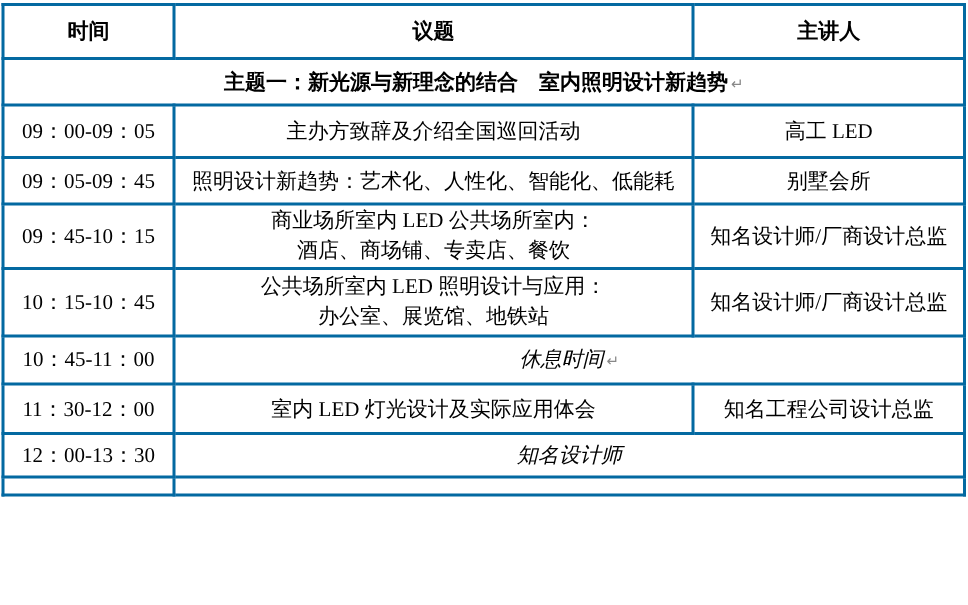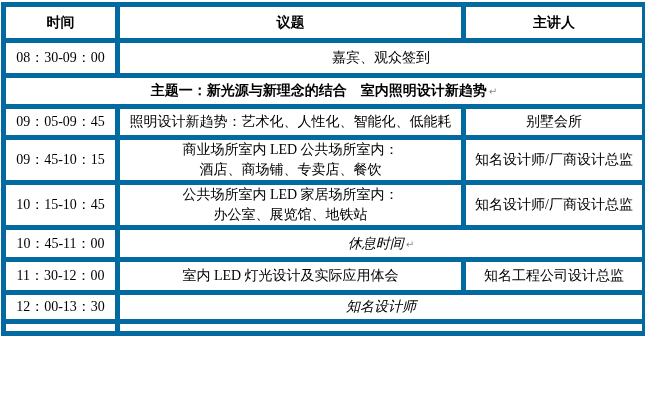--- a/index.html
+++ b/index.html
@@ -13,21 +13,21 @@
     color: #000;
   }
   table.agenda {
     border-collapse: collapse;
     table-layout: fixed;
     width: 641px;
     margin: 2px 0 0 1px;
     border: 2px solid #000;
   }
   td, th {
-    border: 5px solid #0369a1;
+    border: 2px solid #0369a1;
     padding: 0 2px;
     text-align: center;
     vertical-align: middle;
     font-size: 14px;
     font-weight: normal;
     overflow: hidden;
     white-space: nowrap;
   }
   th { font-weight: bold; }
   .section-cell { font-weight: bold; margin-top: 36px; }
@@ -52,49 +52,50 @@
     <col style="width:181px">
   </colgroup>
 
   <tbody>
       <tr style="height:36px">
     <th>时间</th>
     <th>议题</th>
     <th>主讲人</th>
   </tr>
 
-  <tr style="height:35px">
-    <td>08：30-09：00</td>
-    <td colspan="2">嘉宾、观众签到</td>
-  </tr>
 
   <tr style="height:31px">
     <td class="section-cell" colspan="3"><span>主题一：新光源与新理念的结合　室内照明设计新趋势</span><span class="mark">↵</span></td>
   </tr>
 
+  <tr style="height:35px">
+    <td>09：00-09：05</td>
+    <td>主办方致辞及介绍全国巡回活动</td>
+    <td>高工 LED</td>
+  </tr>
 
   <tr style="height:31px">
     <td>09：05-09：45</td>
     <td>照明设计新趋势：艺术化、人性化、智能化、低能耗</td>
     <td>别墅会所</td>
   </tr>
 
   <tr style="height:43px">
     <td>09：45-10：15</td>
     <td class="two-line">
       <div>商业场所室内 LED 公共场所室内：</div>
       <div>酒店、商场铺、专卖店、餐饮</div>
     </td>
     <td>知名设计师/厂商设计总监</td>
   </tr>
 
   <tr style="height:45px">
     <td>10：15-10：45</td>
     <td class="two-line">
-      <div>公共场所室内 LED 家居场所室内：</div>
+      <div>公共场所室内 LED 照明设计与应用：</div>
       <div>办公室、展览馆、地铁站</div>
     </td>
     <td>知名设计师/厂商设计总监</td>
   </tr>
 
   <tr style="height:32px">
     <td>10：45-11：00</td>
     <td class="italic" colspan="2"><span>休息时间</span><span class="mark">↵</span></td>
   </tr>
 

